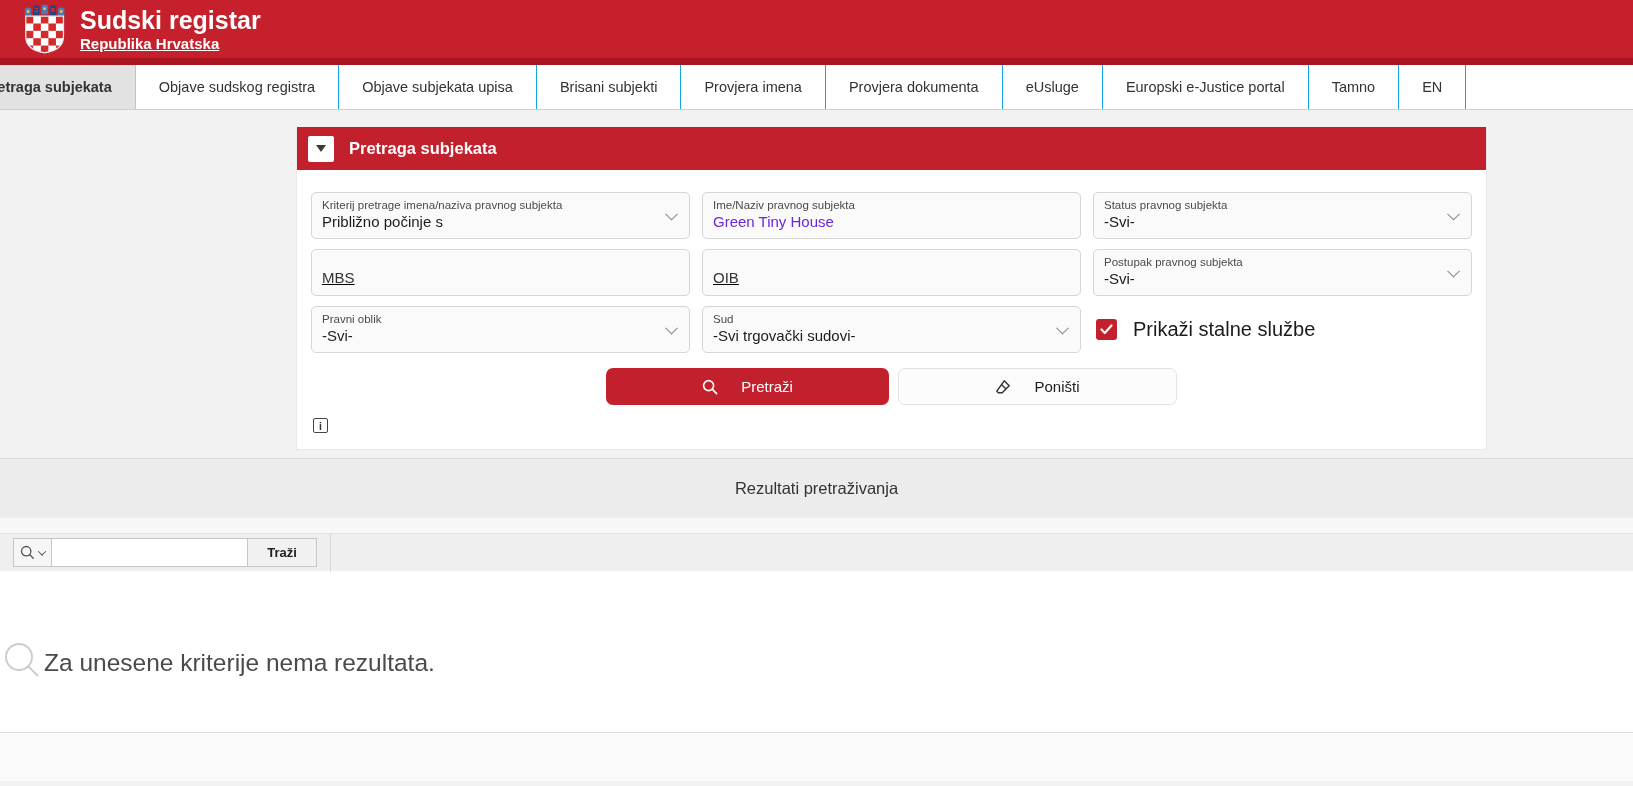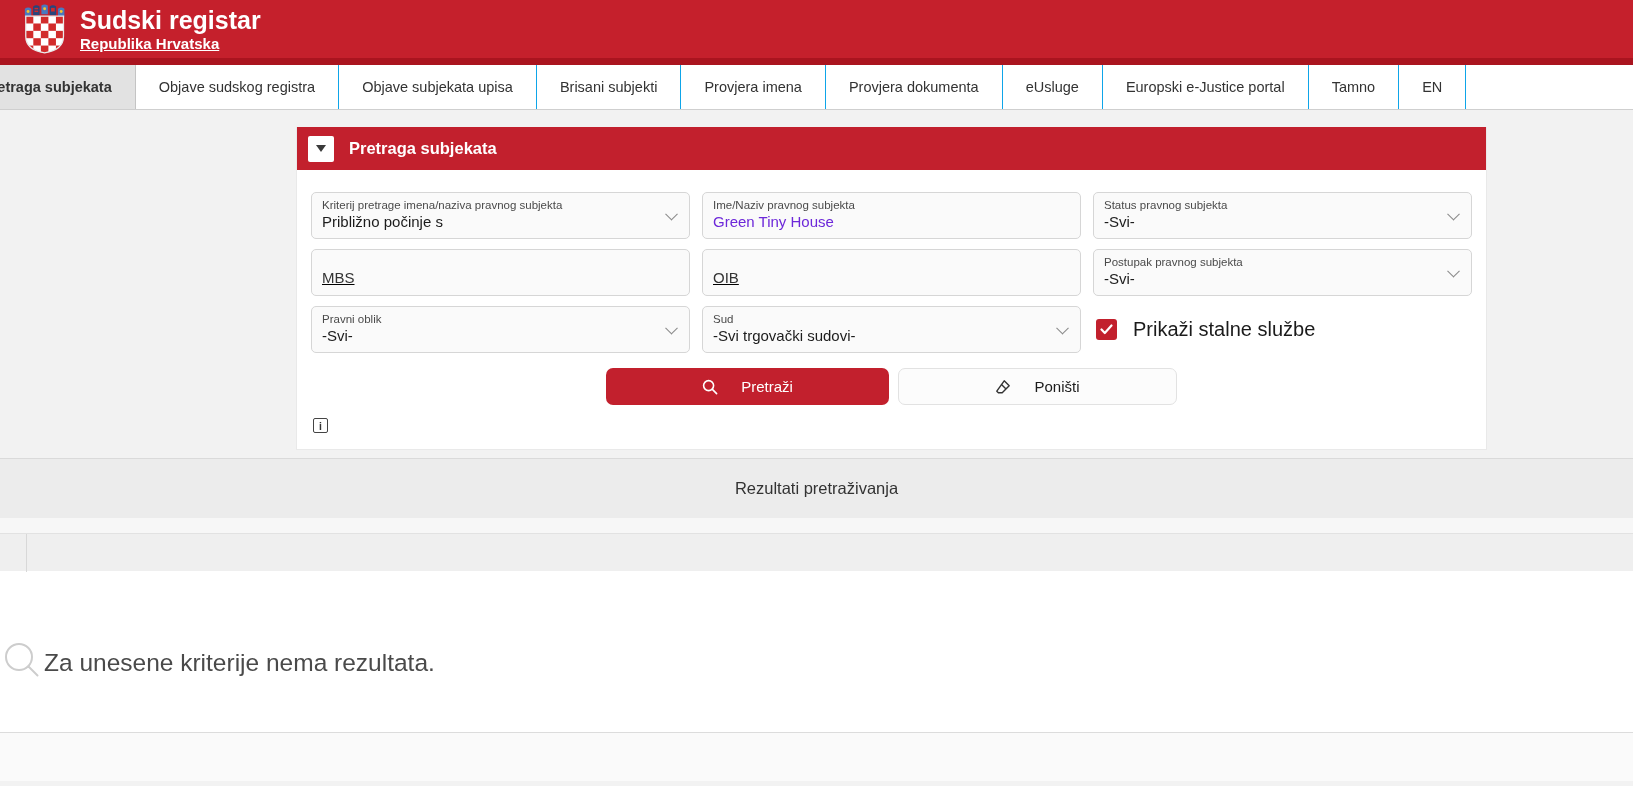--- a/index.html
+++ b/index.html
@@ -224,20 +224,33 @@
     <span class="info-icon">i</span>
   </div>
 </div>
 
 <div class="results-band">
   <span>Rezultati pretraživanja</span>
 </div>
 <div class="results-gap"></div>
 
 <div class="toolbar">
+  <div class="search-group">
+    <div class="sg-icon">
+      <svg width="15" height="15" viewBox="0 0 16 16">
+        <circle cx="6.6" cy="6.6" r="5" fill="none" stroke="#555" stroke-width="1.4"></circle>
+        <line x1="10.4" y1="10.4" x2="14.2" y2="14.2" stroke="#555" stroke-width="1.4" stroke-linecap="round"></line>
+      </svg>
+      <span class="sg-chev"></span>
+    </div>
+    <input class="sg-input" value="" style="">
+    <button class="sg-btn">
+      <span>Traži</span>
+    </button>
+  </div>
   <div class="toolbar-divider"></div>
 </div>
 
 <div class="empty-area">
   <svg class="empty-icon" width="44" height="44" viewBox="0 0 44 44">
     <circle cx="19" cy="19" r="13" fill="none" stroke="#cdcdcd" stroke-width="2"></circle>
     <line x1="28.5" y1="28.5" x2="37.5" y2="37.5" stroke="#cdcdcd" stroke-width="2" stroke-linecap="round"></line>
   </svg>
   <div class="empty-msg">Za unesene kriterije nema rezultata.</div>
 </div>

